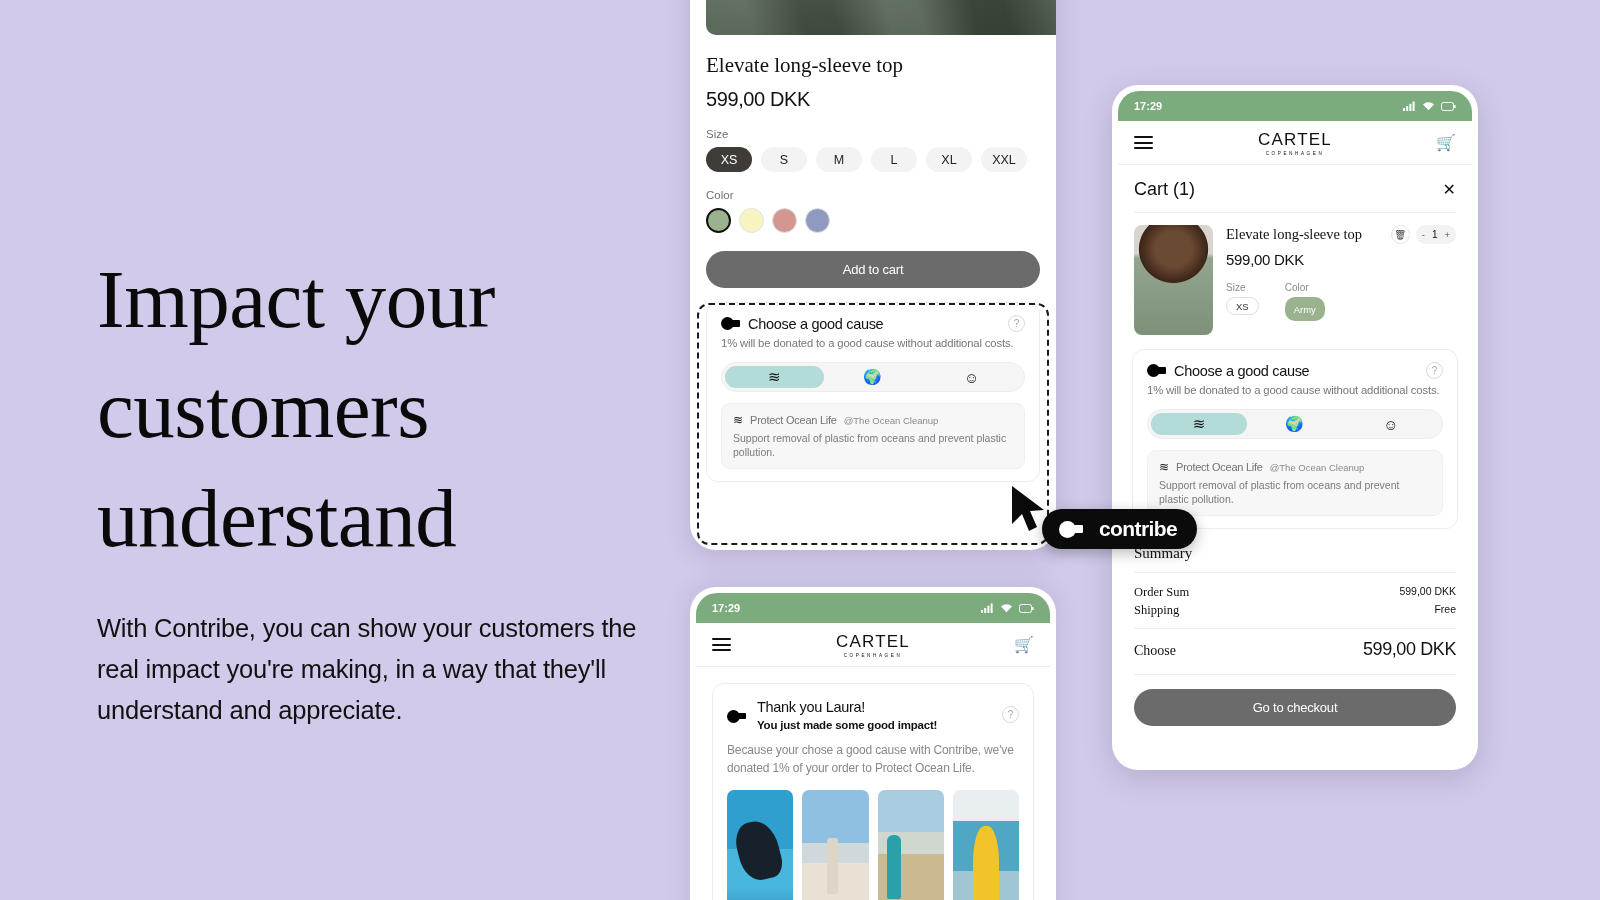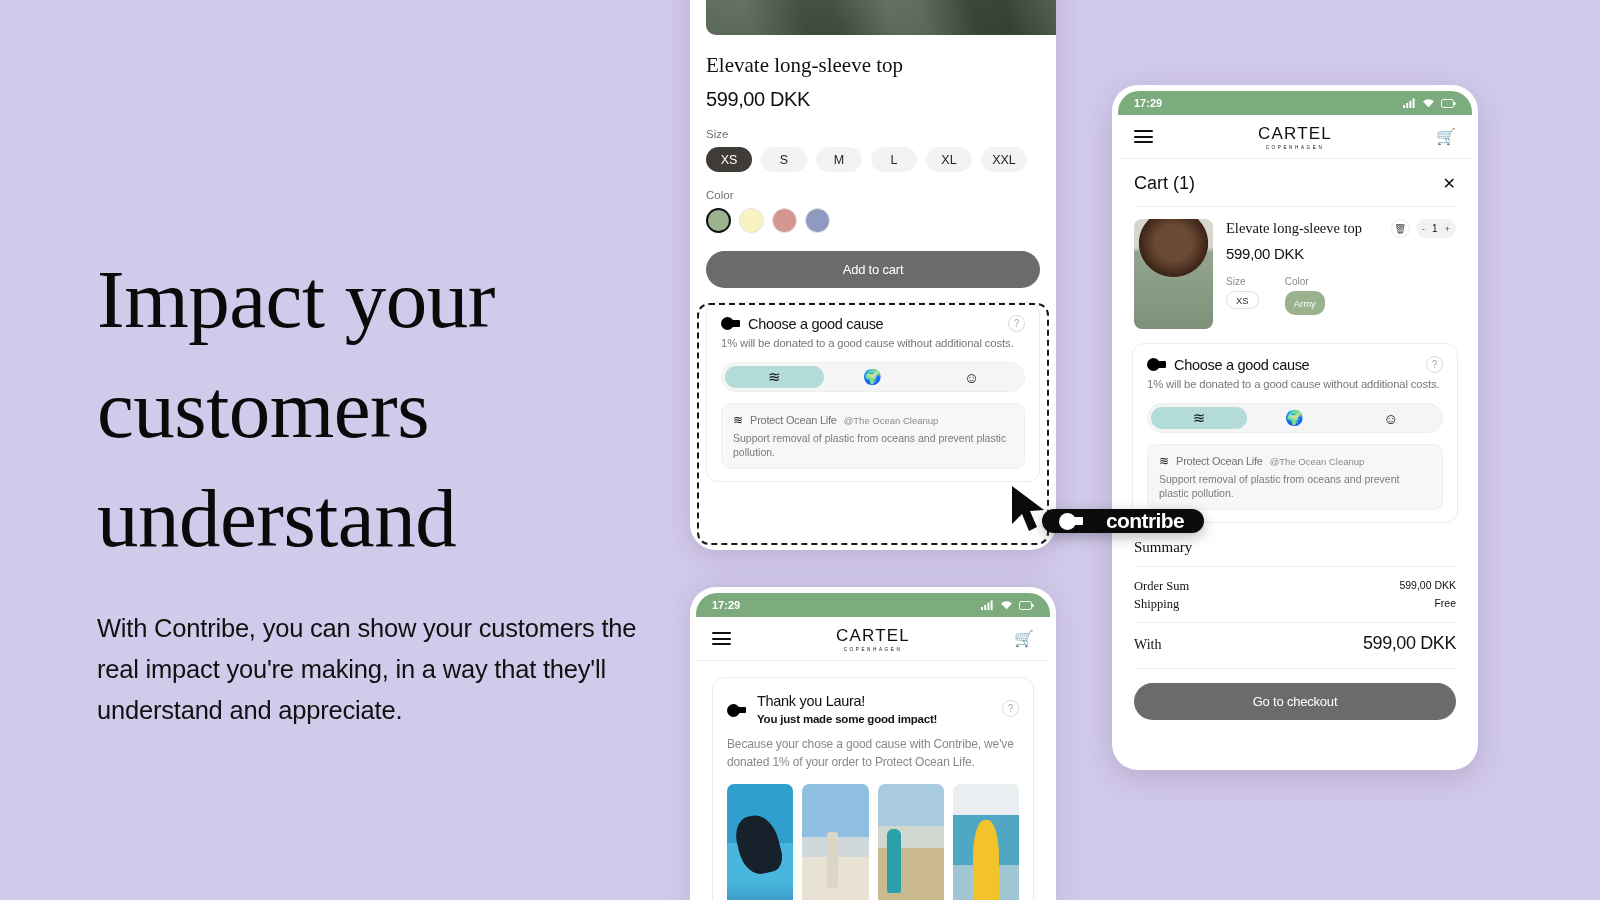--- a/index.html
+++ b/index.html
@@ -124,21 +124,21 @@
   .cb-desc { font-size: 10.5px; color:#7b7b7b; margin-top: 4px; line-height:1.35; }
 
   
   #phone-cart {
     left: 1112px; top: 85px; width: 366px; height: 685px;
     border-radius: 26px; background:#fff; padding: 6px;
     box-shadow: 0 8px 30px rgba(60,40,90,.18);
   }
   .screen { width:100%; height:100%; border-radius: 21px; overflow:hidden; background:#fff; position:relative; }
   .statusbar {
-    height: 24px; background: #7cab7e; display:flex; align-items:center;
+    height: 30px; background: #7cab7e; display:flex; align-items:center;
     padding: 0 16px; color:#fff; font-size: 11px; font-weight:bold;
   }
   .sb-icons { margin-left:auto; display:flex; align-items:center; gap: 6px; }
   .appbar {
     height: 44px; display:flex; align-items:center; padding: 0 16px;
     border-bottom: 1px solid #eee; position:relative;
   }
   .hamburger { width: 19px; }
   .hamburger i { display:block; height: 2px; background:#111; margin: 3.5px 0; border-radius:1px; }
   .brand { position:absolute; left:0; right:0; text-align:center; pointer-events:none; }
@@ -213,21 +213,21 @@
   .t2::after { content:""; position:absolute; left:38%; top:34%; width:16%; height:40%; background:#ddd5c6; border-radius:3px; }
   .t3 { background: linear-gradient(180deg,#a9cbe0 0 30%, #cfd7cf 30% 46%, #cbb98f 46% 100%); }
   .t3::after { content:""; position:absolute; left:14%; top:32%; width:22%; height:46%; background:#2aa0a8; border-radius: 6px 6px 2px 2px; }
   .t4 { background: linear-gradient(180deg,#e9eef0 0 22%, #4fa7c4 22% 58%, #9fc6d2 58% 100%); }
   .t4::after { content:""; position:absolute; left:30%; top:26%; width:40%; height:62%; background:#f2c32a; border-radius: 42% 42% 12% 12%; }
 
   
   .contribe-badge {
     position: absolute; left: 1042px; top: 509px;
     background: #0b0b0b; color:#fff; border-radius: 22px;
-    height: 24px; display:flex; align-items:center; gap: 23px;
+    height: 40px; display:flex; align-items:center; gap: 16px;
     padding: 0 20px 0 17px;
     font-size: 21px; letter-spacing: -0.6px; font-weight: bold;
     box-shadow: 0 4px 14px rgba(0,0,0,.28);
   }
   .cursor { position:absolute; left: 1010px; top: 484px; width: 0; height: 0; }
   .cursor svg { display:block; }
 </style>
 </head>
 <body>
 
@@ -398,21 +398,21 @@
         <span>Order Sum</span>
         <span class="r" style="font-family:'Liberation Sans',sans-serif;font-size:10.5px">599,00 DKK</span>
       </div>
       <div class="sum-row serifed">
         <span>Shipping</span>
         <span class="r" style="font-family:'Liberation Sans',sans-serif;font-size:10.5px">Free</span>
       </div>
     </div>
     <div class="divider" style="margin-top:10px"></div>
     <div class="total-row">
-      <span class="total-l">With</span>
+      <span class="total-l">Choose</span>
       <span class="total-r">599,00 DKK</span>
     </div>
     <div class="divider" style="margin-top:14px"></div>
     <div style="padding: 14px 16px 0;">
       <div class="btn-dark" style="margin-top:0">Go to checkout</div>
     </div>
   </div>
 </div>
 
 <div class="phone" id="phone-thanks">

